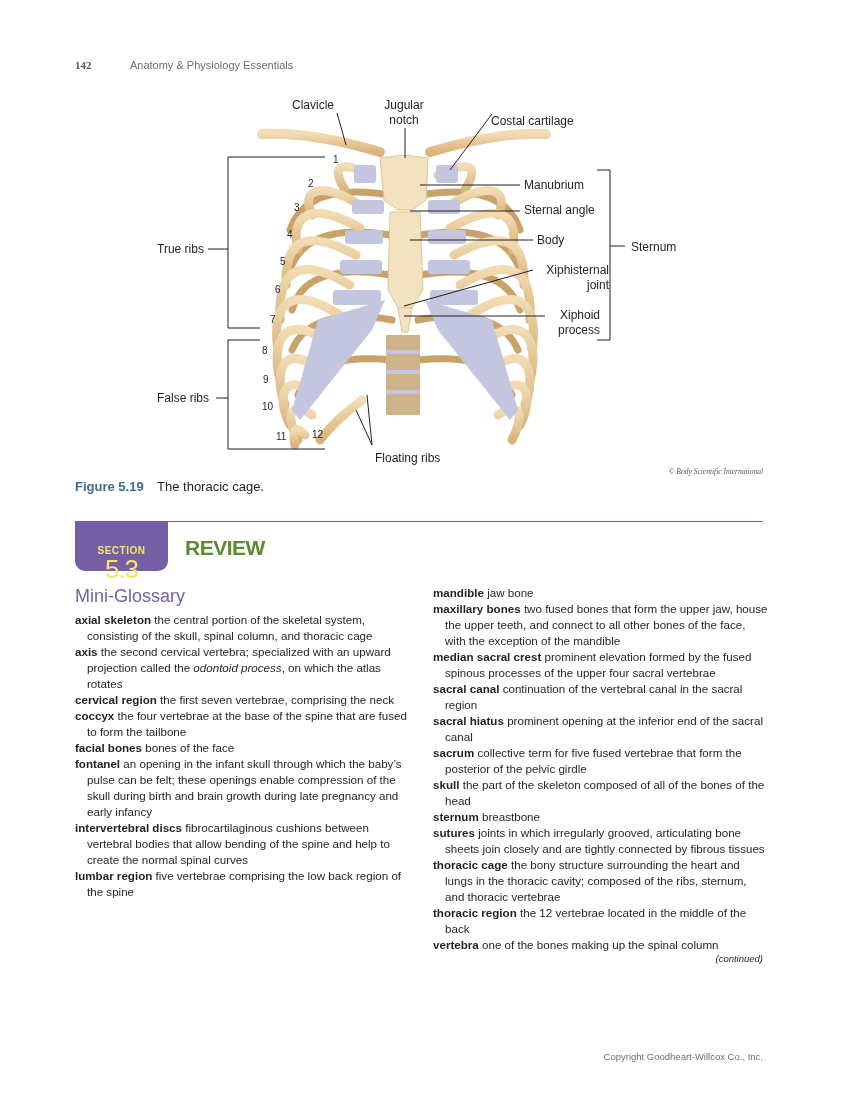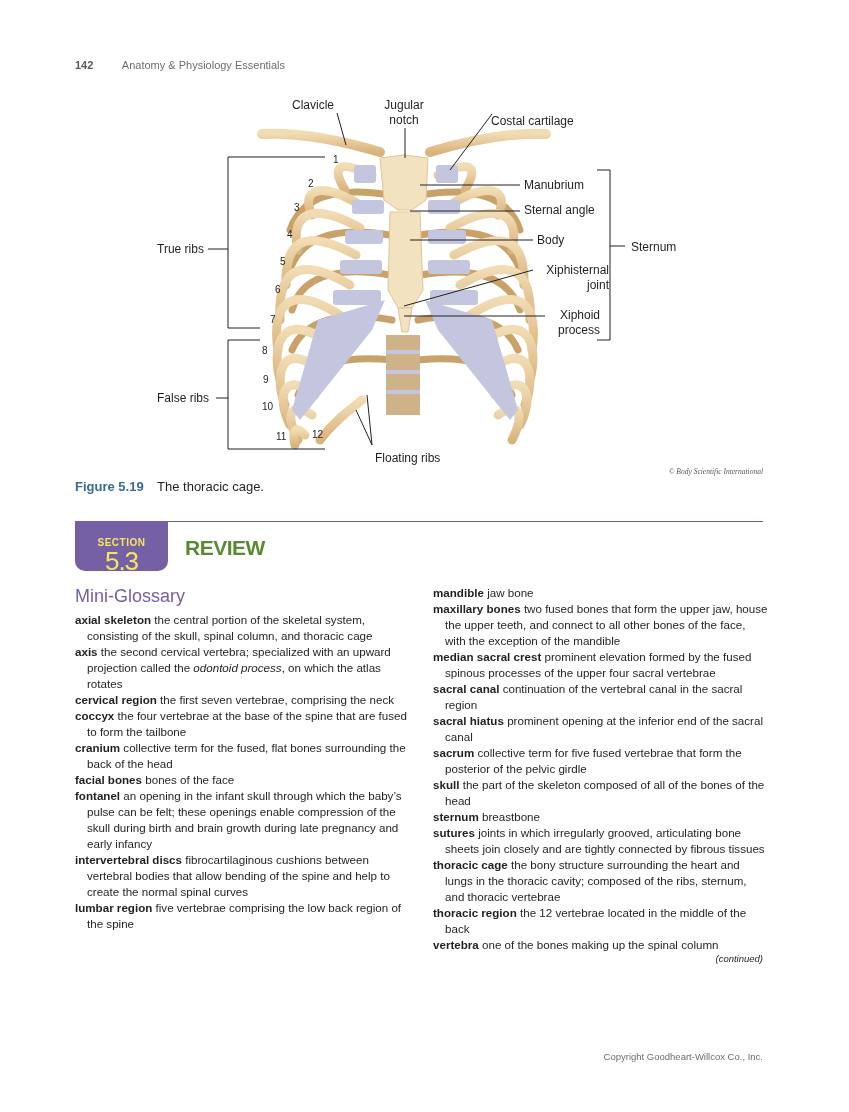--- a/index.html
+++ b/index.html
@@ -1,30 +1,30 @@
 <!DOCTYPE html>
 <html><head>
 <meta charset="utf-8">
 <style>
   html, body { margin:0; padding:0; background:#ffffff; }
   body { width:849px; height:1112px; position:relative; overflow:hidden;
          font-family:"Liberation Sans", sans-serif; color:#231f20; }
   .running-head { position:absolute; top:59px; left:75px; font-size:11px; color:#6d6e71; }
-  .running-head .page-no { font-weight:bold; color:#58595b; margin-right:26px; }
+  .running-head .page-no { font-weight:bold; color:#58595b; margin-right:36px;font-family:Liberation Serif, serif; }
   .figure { position:absolute; left:0; top:0; width:849px; height:480px; }
   .figure svg { position:absolute; left:0; top:0; }
   .lbl { position:absolute; font-size:12px; color:#231f20; line-height:15px;text-align:right; }
   .num { position:absolute; font-size:10px; color:#231f20; }
   .credit { position:absolute; top:467px; right:86px; font-family:"Liberation Serif", serif; font-style:italic; font-size:7.5px; color:#58595b; }
   .caption { position:absolute; top:479px; left:75px; font-size:13px; }
   .caption .fig-no { font-weight:bold; color:#3b6b8f; margin-right:10px; }
   .review-rule { position:absolute; top:521px; left:75px; width:688px; height:1px; background:#6e5a9e; }
   .section-badge { position:absolute; top:521px; left:75px; width:93px; height:50px; background:#7560a6;
                    border-radius:0 0 10px 10px; text-align:center; }
-  .section-badge .sec-word { display:block; font-size:10px; font-weight:bold; color:#f4e562; letter-spacing:0.5px; margin-top:16px; }
+  .section-badge .sec-word { display:block; font-size:10px; font-weight:bold; color:#f4e562; letter-spacing:0.5px; margin-top:24px; }
   .section-badge .sec-no { display:block; font-size:26px; color:#f4e562; line-height:26px; letter-spacing:-1px; }
   .review-title { position:absolute; top:536px; left:185px; font-size:21px; font-weight:bold; color:#5a8a32; letter-spacing:-0.5px; }
   .glossary-title { position:absolute; top:586px; left:75px; font-size:18px; color:#7560a6; }
   .col { position:absolute; font-size:11.6px; line-height:16px; color:#231f20; }
   .col.left { top:612px; left:75px; width:336px; }
   .col.right { top:585px; left:433px; width:336px; }
   .entry { padding-left:12px; text-indent:-12px; }
   .entry b { font-weight:bold; }
   .continued { text-align:right; font-style:italic; font-size:9.5px; line-height:12px; padding-right:6px; }
   .copyright { position:absolute; top:1051px; right:86px; font-size:9.5px; color:#6d6e71; }
@@ -179,21 +179,20 @@
 </div>
 <div class="review-title">REVIEW</div>
 
 <div class="glossary-title">Mini-Glossary</div>
 
 <div class="col left" id="gl-left">
     <div class="entry"><b>axial skeleton</b> <span>the central portion of the skeletal system, consisting of the skull, spinal column, and thoracic cage</span></div>
     <div class="entry"><b>axis</b> <span>the second cervical vertebra; specialized with an upward projection called the <i>odontoid process</i>, on which the atlas rotates</span></div>
     <div class="entry"><b>cervical region</b> <span>the first seven vertebrae, comprising the neck</span></div>
     <div class="entry"><b>coccyx</b> <span>the four vertebrae at the base of the spine that are fused to form the tailbone</span></div>
-    <div class="entry"><b>cranium</b> <span>collective term for the fused, flat bones surrounding the back of the head</span></div>
     <div class="entry"><b>facial bones</b> <span>bones of the face</span></div>
     <div class="entry"><b>fontanel</b> <span>an opening in the infant skull through which the baby’s pulse can be felt; these openings enable compression of the skull during birth and brain growth during late pregnancy and early infancy</span></div>
     <div class="entry"><b>intervertebral discs</b> <span>fibrocartilaginous cushions between vertebral bodies that allow bending of the spine and help to create the normal spinal curves</span></div>
     <div class="entry"><b>lumbar region</b> <span>five vertebrae comprising the low back region of the spine</span></div>
   </div>
 <div class="col right" id="gl-right">
     <div class="entry"><b>mandible</b> <span>jaw bone</span></div>
     <div class="entry"><b>maxillary bones</b> <span>two fused bones that form the upper jaw, house the upper teeth, and connect to all other bones of the face, with the exception of the mandible</span></div>
     <div class="entry"><b>median sacral crest</b> <span>prominent elevation formed by the fused spinous processes of the upper four sacral vertebrae</span></div>
     <div class="entry"><b>sacral canal</b> <span>continuation of the vertebral canal in the sacral region</span></div>

